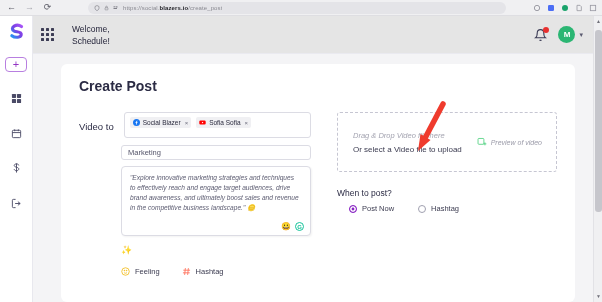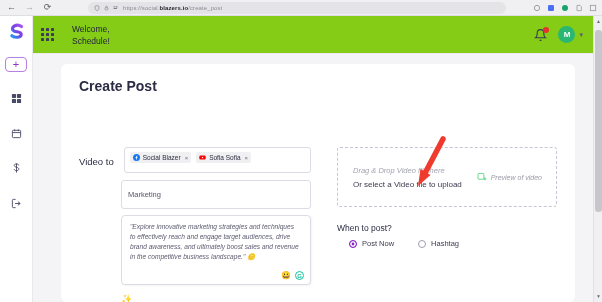--- a/index.html
+++ b/index.html
@@ -85,21 +85,21 @@
     width: 22px; height: 22px;
     display: flex; align-items: center; justify-content: center;
     margin-bottom: 13px;
     color: #4a4a66;
   }
 
   
   .content-col { flex: 1; display: flex; flex-direction: column; min-width: 0; }
   .topbar {
     height: 38px;
-    background: #84cc16;
+    background: #e5e5e5;
     border-bottom: 1px solid #eaeaf0;
     display: flex;
     align-items: center;
     padding: 0 10px 0 8px;
     flex: 0 0 38px;
   }
   .grid-dots {
     display: grid;
     grid-template-columns: repeat(3, 3px);
     grid-template-rows: repeat(3, 3px);
@@ -137,21 +137,20 @@
     overflow: hidden;
     position: relative;
   }
   .card {
     background: #ffffff;
     border-radius: 6px;
     height: 100%;
     padding: 14px 18px;
     display: flex;
     flex-direction: column;
-    gap: 35px;
   }
   .card-title {
     font-size: 14px;
     font-weight: 700;
     color: #2b2b44;
     margin-bottom: 18px;
   }
   .cols { display: flex; gap: 26px; flex: 1; }
   .col-left { width: 232px; flex: 0 0 232px; }
   .col-right { flex: 1; }
@@ -181,21 +180,21 @@
     height: 11px;
   }
   .chip-x { color: #6c6c7c; font-size: 6px; margin-left: 1px; }
   .chip-ico { width: 7px; height: 7px; border-radius: 1.5px; display:block; }
 
   .field {
     margin-top: 7px;
     margin-left: 42px;
     border: 1px solid #dcdce4;
     border-radius: 3px;
-    height: 29px;
+    height: 15px;
     display: flex; align-items: center;
     padding: 0 6px;
     font-size: 7.5px;
     color: #55556a;
     background: #fff;
   }
 
   .textarea-wrap {
     margin-top: 6px;
     margin-left: 42px;
@@ -461,20 +460,37 @@
             <div class="textarea-wrap">
               <div class="ta-text">"Explore innovative marketing strategies and techniques to effectively reach and engage target audiences, drive brand awareness, and ultimately boost sales and revenue in the competitive business landscape." 🪙</div>
               <div class="ta-tools">
                 <span class="emoji-btn">😀</span>
                 <span class="grammarly">G</span>
               </div>
             </div>
 
             <div class="sparkle">✨</div>
 
+            <div class="bottom-actions">
+              <div class="action">
+                <svg width="9" height="9" viewBox="0 0 24 24" fill="none" stroke="#f0b400" stroke-width="2">
+                  <circle cx="12" cy="12" r="10"></circle>
+                    <path d="M8 14.5s1.5 2 4 2 4-2 4-2"></path>
+                    <circle cx="9" cy="9.5" r="1" fill="#f0b400"></circle>
+                    <circle cx="15" cy="9.5" r="1" fill="#f0b400"></circle>
+                </svg>
+                <span>Feeling</span>
+              </div>
+              <div class="action">
+                <svg width="9" height="9" viewBox="0 0 24 24" fill="none" stroke="#ff7a66" stroke-width="2.6">
+                  <path d="M9 3L7 21M17 3l-2 18M3.5 8.5h18M2.5 15.5h18"></path>
+                </svg>
+                <span>Hashtag</span>
+              </div>
+            </div>
           </div>
 
           <div class="col-right">
 
             <div class="dropzone">
               <div class="dz-line1">Drag &amp; Drop Video file here</div>
               <div class="dz-line2">Or select a Video file to upload</div>
 
               <div class="dz-preview">
                 <svg width="10" height="10" viewBox="0 0 24 24" fill="none" stroke="#4cd07d" stroke-width="2">

